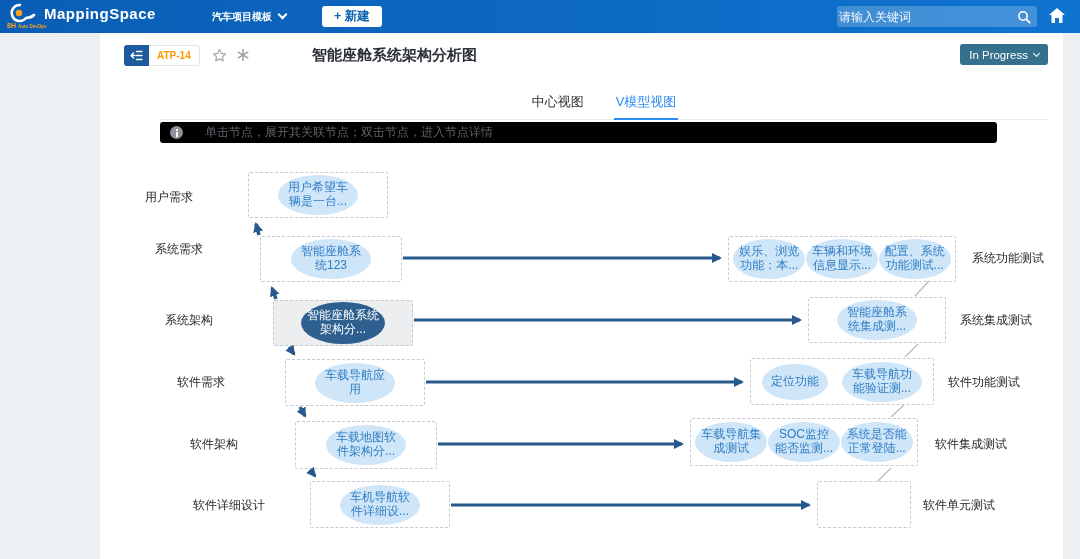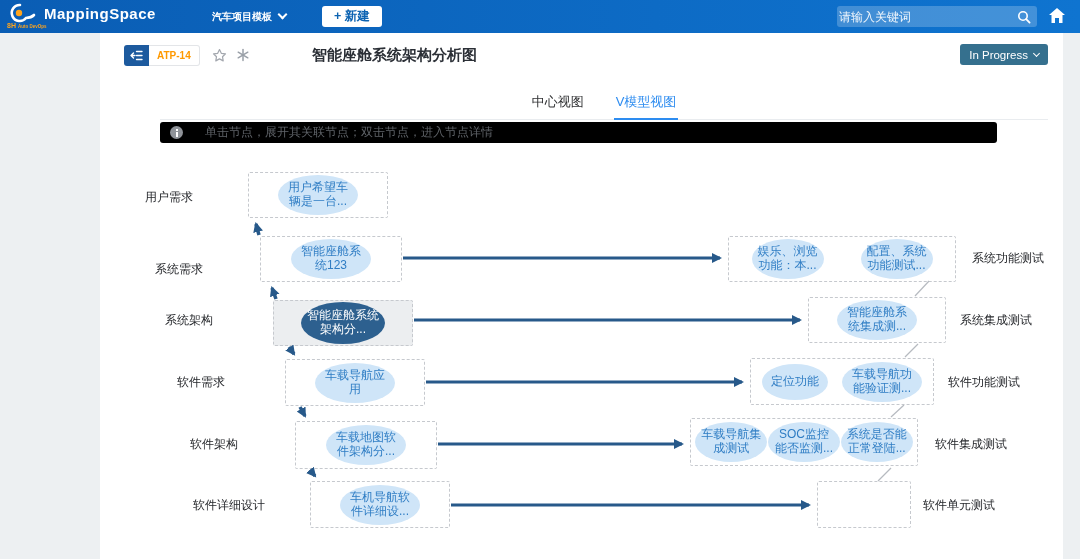--- a/index.html
+++ b/index.html
@@ -142,21 +142,21 @@
 
     <div class="info-bar">
       <span class="info-i"></span>
       <span>单击节点，展开其关联节点；双击节点，进入节点详情</span>
     </div>
   </div>
 
   <div class="diagram">
 
     <span class="row-label" style="left:123px;width:70px;top:164px;">用户需求</span>
-    <span class="row-label" style="left:133px;width:70px;top:236px;">系统需求</span>
+    <span class="row-label" style="left:133px;width:70px;top:216px;">系统需求</span>
     <span class="row-label" style="left:143px;width:70px;top:287px;">系统架构</span>
     <span class="row-label" style="left:155px;width:70px;top:349px;">软件需求</span>
     <span class="row-label" style="left:168px;width:70px;top:411px;">软件架构</span>
     <span class="row-label" style="left:160px;width:105px;top:472px;">软件详细设计</span>
 
     <div class="vbox" style="left:248px;top:139px;width:140px;height:46px;">
       <div class="ellipse">用户希望车辆是一台...</div>
     </div>
     <div class="vbox" style="left:260px;top:203px;width:142px;height:46px;">
       <div class="ellipse">智能座舱系统123</div>
@@ -169,20 +169,21 @@
     </div>
     <div class="vbox" style="left:295px;top:388px;width:142px;height:48px;">
       <div class="ellipse">车载地图软件架构分...</div>
     </div>
     <div class="vbox" style="left:310px;top:448px;width:140px;height:47px;">
       <div class="ellipse">车机导航软件详细设...</div>
     </div>
 
     <div class="vbox multi" style="left:728px;top:203px;width:228px;height:46px;">
       <div class="ellipse" style="width:72px;">娱乐、浏览功能：本...</div>
+      <div class="ellipse" style="width:72px;">车辆和环境信息显示...</div>
       <div class="ellipse" style="width:72px;">配置、系统功能测试...</div>
     </div>
     <div class="vbox multi" style="left:808px;top:264px;width:138px;height:46px;">
       <div class="ellipse">智能座舱系统集成测...</div>
     </div>
     <div class="vbox multi" style="left:750px;top:325px;width:184px;height:47px;">
       <div class="ellipse" style="width:66px;height:36px;">定位功能</div>
       <div class="ellipse">车载导航功能验证测...</div>
     </div>
     <div class="vbox multi" style="left:690px;top:385px;width:228px;height:48px;">

